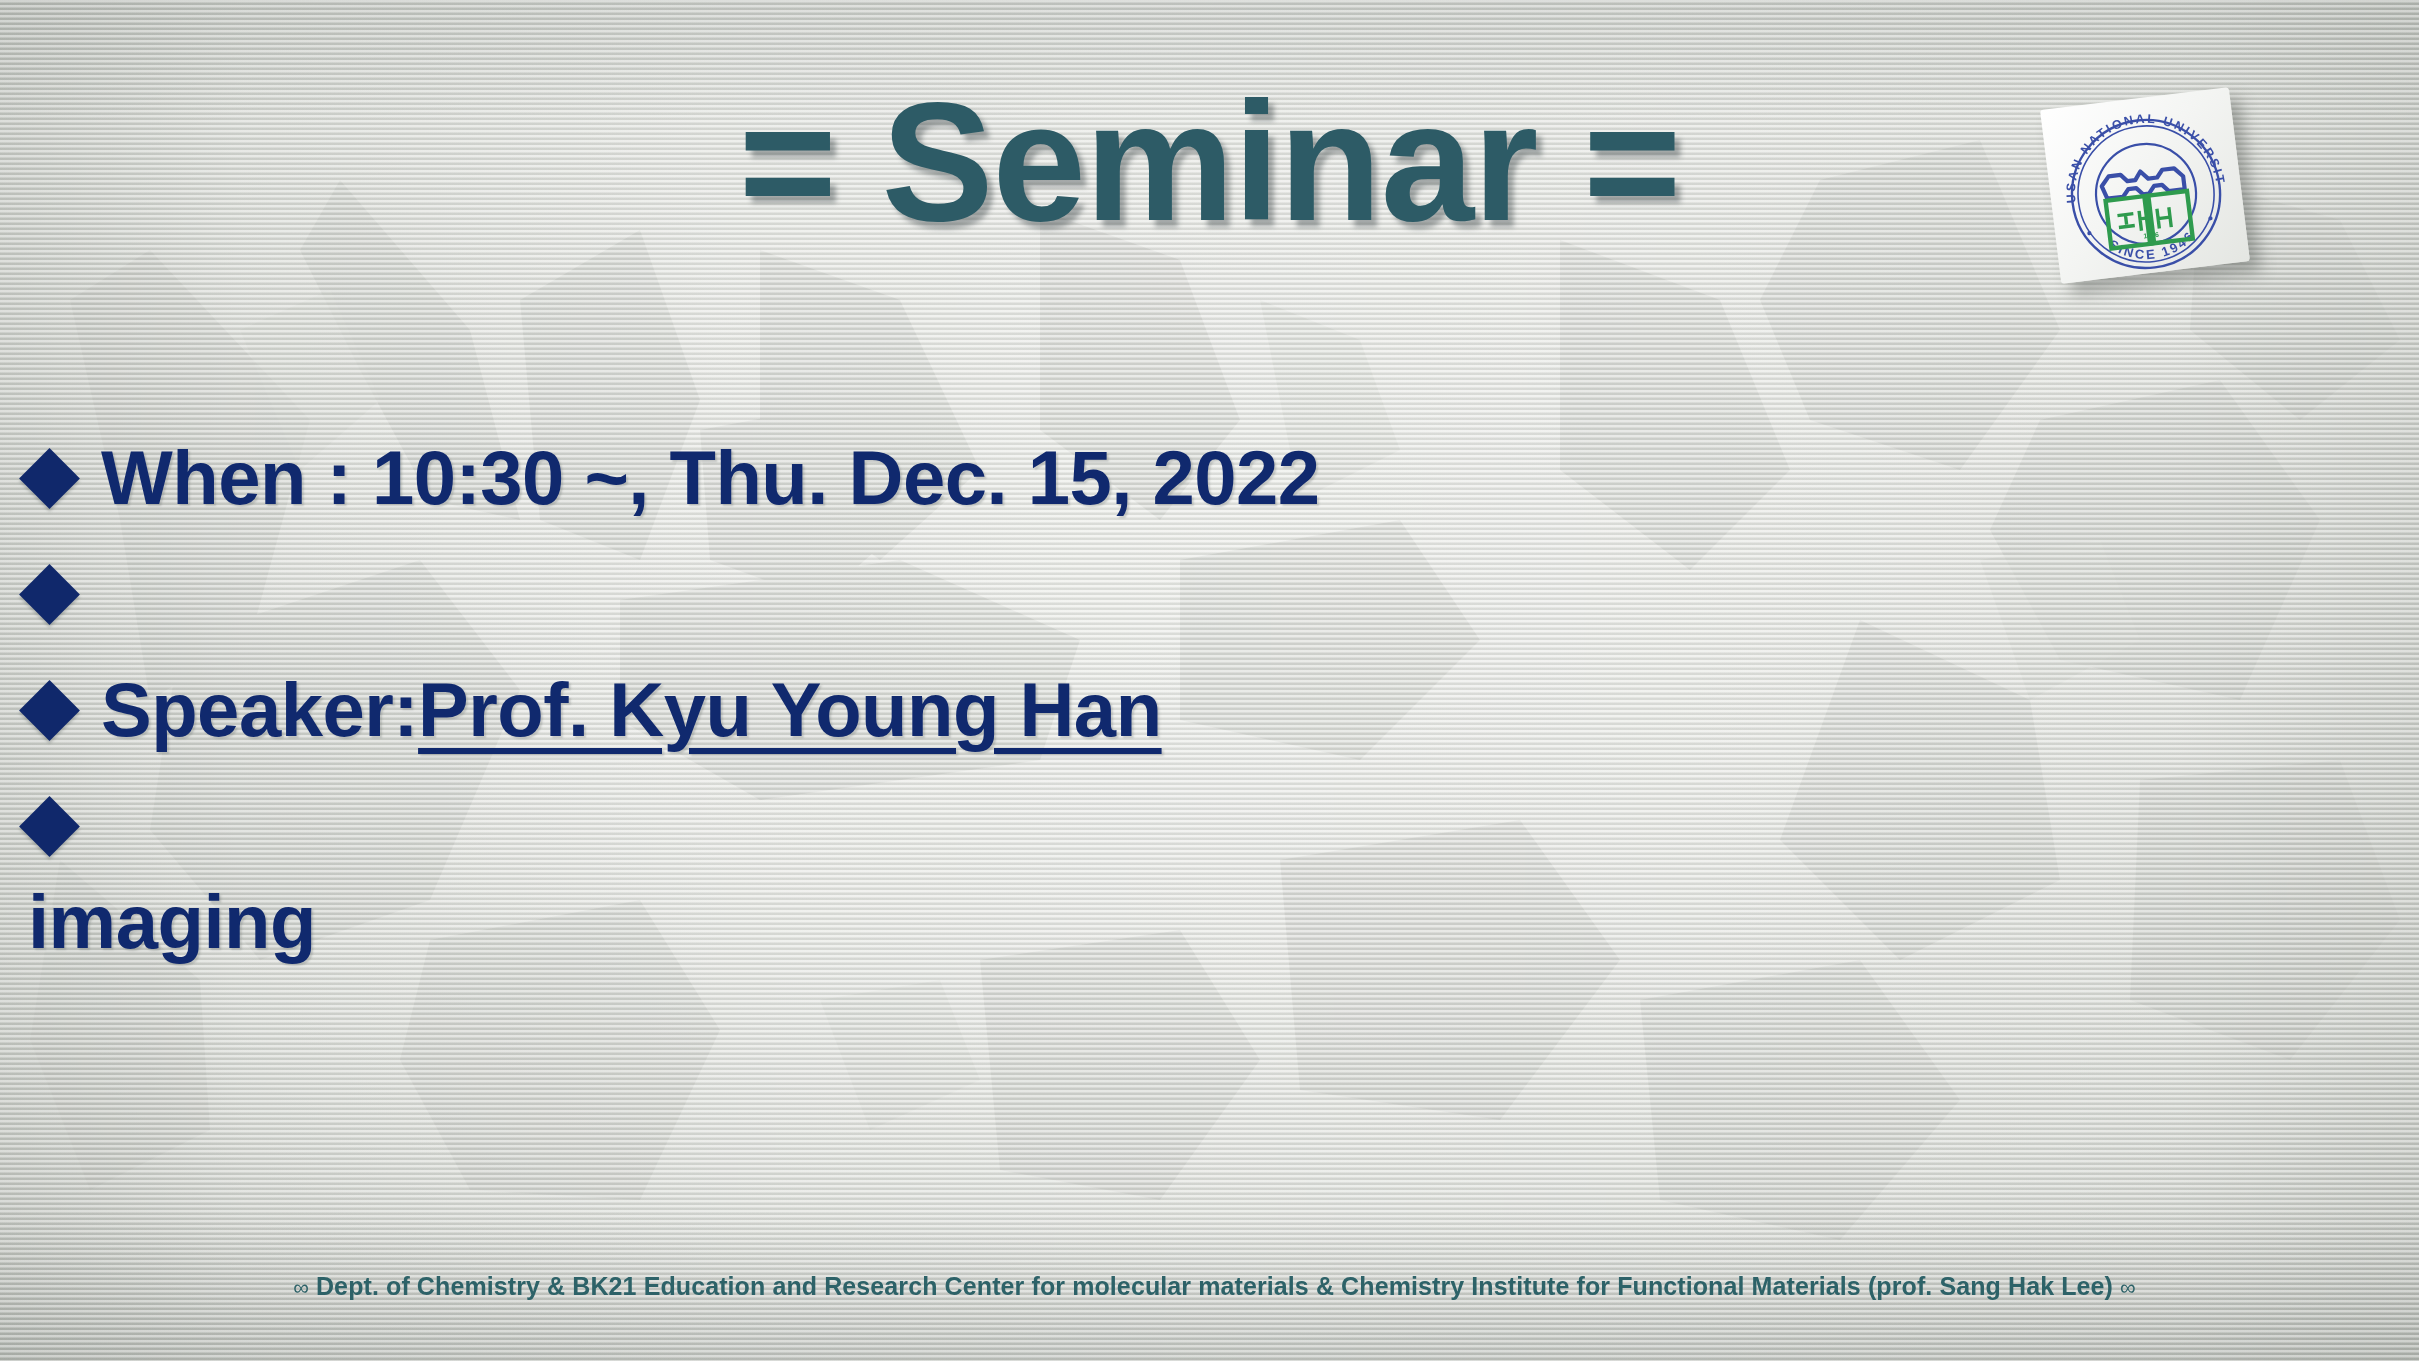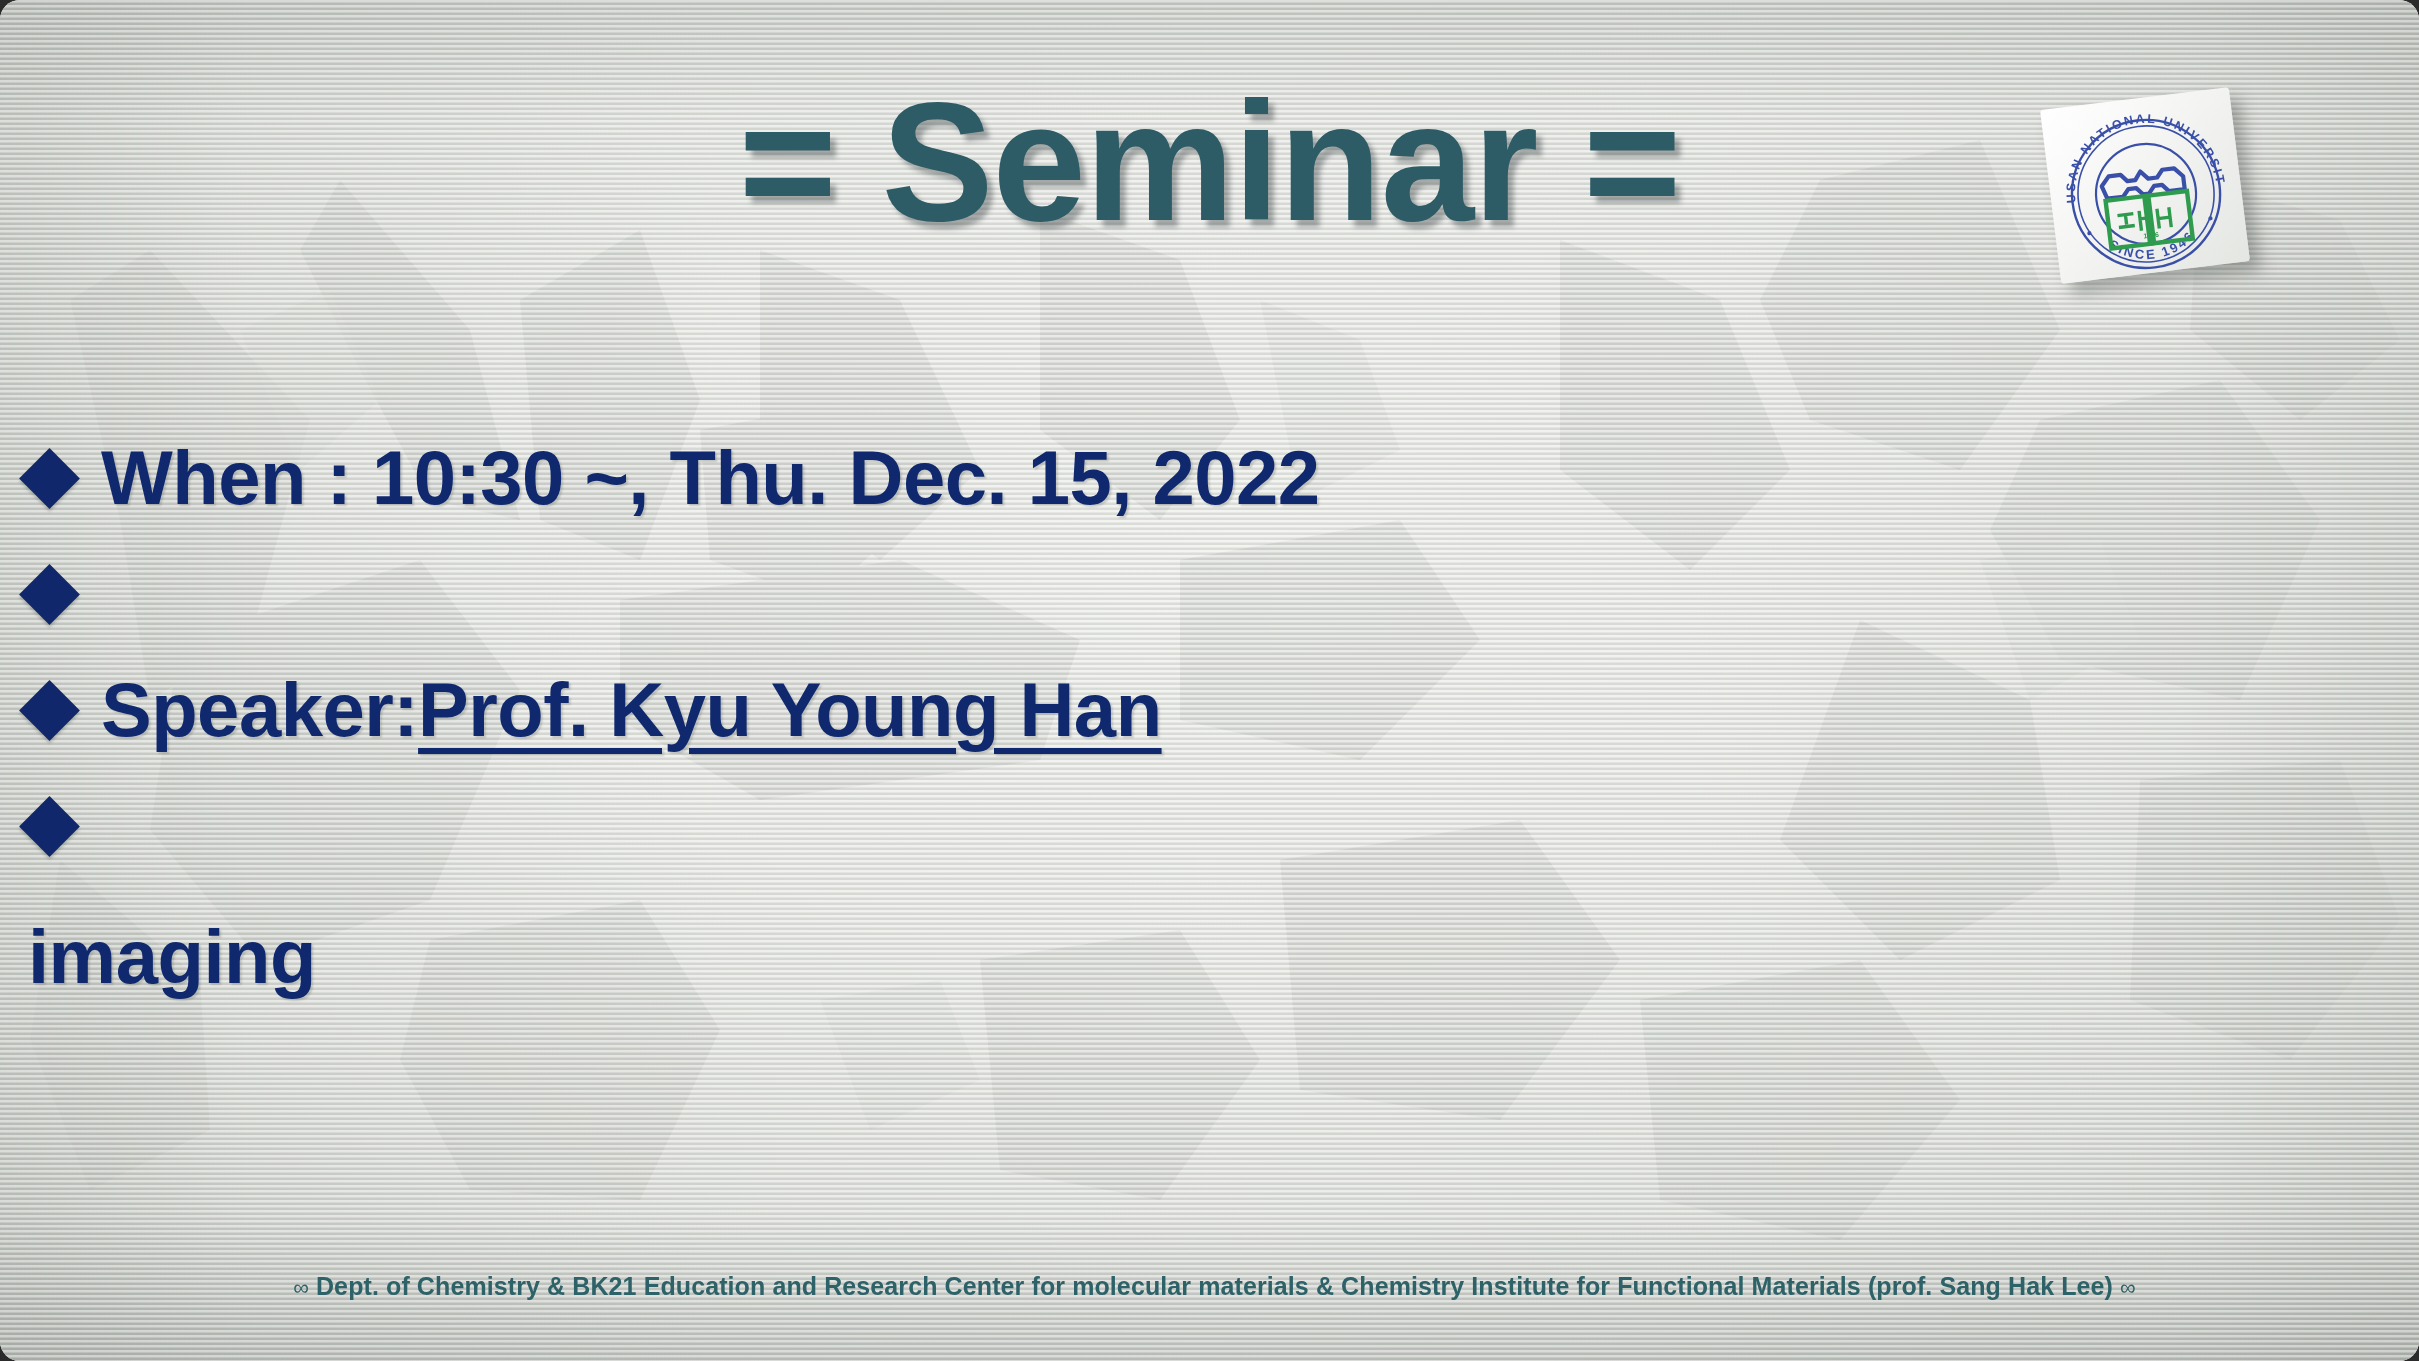--- a/index.html
+++ b/index.html
@@ -8,21 +8,20 @@
     background: #2b2b2b;
   }
 
   #slide {
     position: relative;
     width: 2419px;
     height: 1361px;
     overflow: hidden;
     font-family: "Liberation Sans", sans-serif;
     background-color: #e5e5e5;
-    border-radius: 20px;
   }
 
   
   .bg-base {
     position: absolute;
     inset: 0;
     background:
       radial-gradient(ellipse 120% 95% at 52% 42%,
         #e9eae6 0%, #e4e5e1 28%, #dadcd7 52%, #cbcdc8 76%, #bdc0ba 100%);
   }
@@ -162,21 +161,20 @@
   .btext.u {
     text-decoration: underline;
     text-decoration-thickness: 6px;
     text-underline-offset: 12px;
   }
 
   .line-cont {
     position: relative;
     height: 145px;
     display: flex;
-    align-items: center;
     padding-left: 14px;
   }
 
   
   .footer {
     position: absolute;
     left: 10px;
     right: 0;
     top: 1272px;
     text-align: center;

